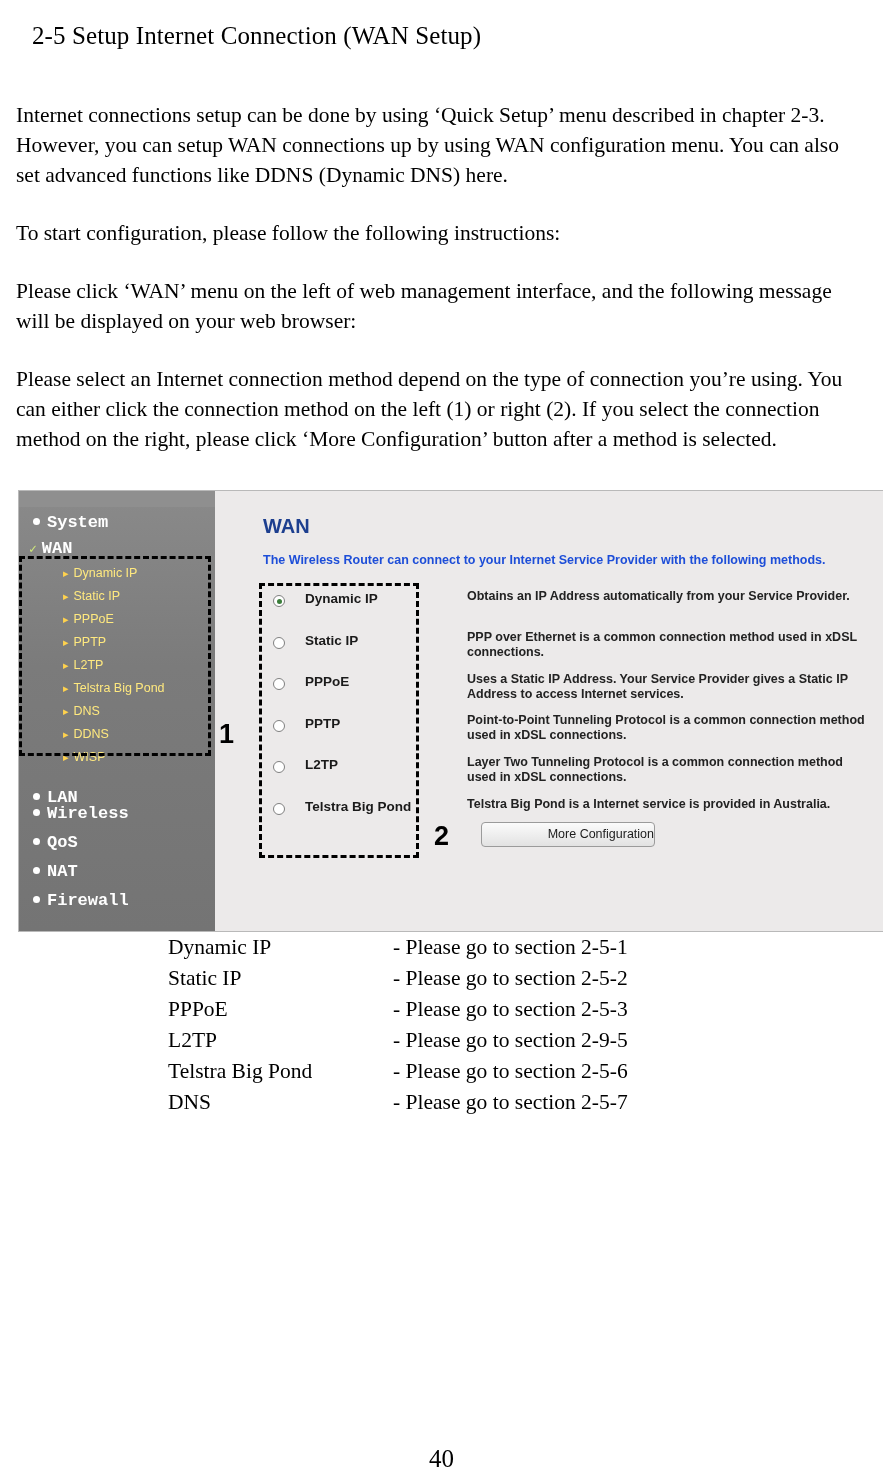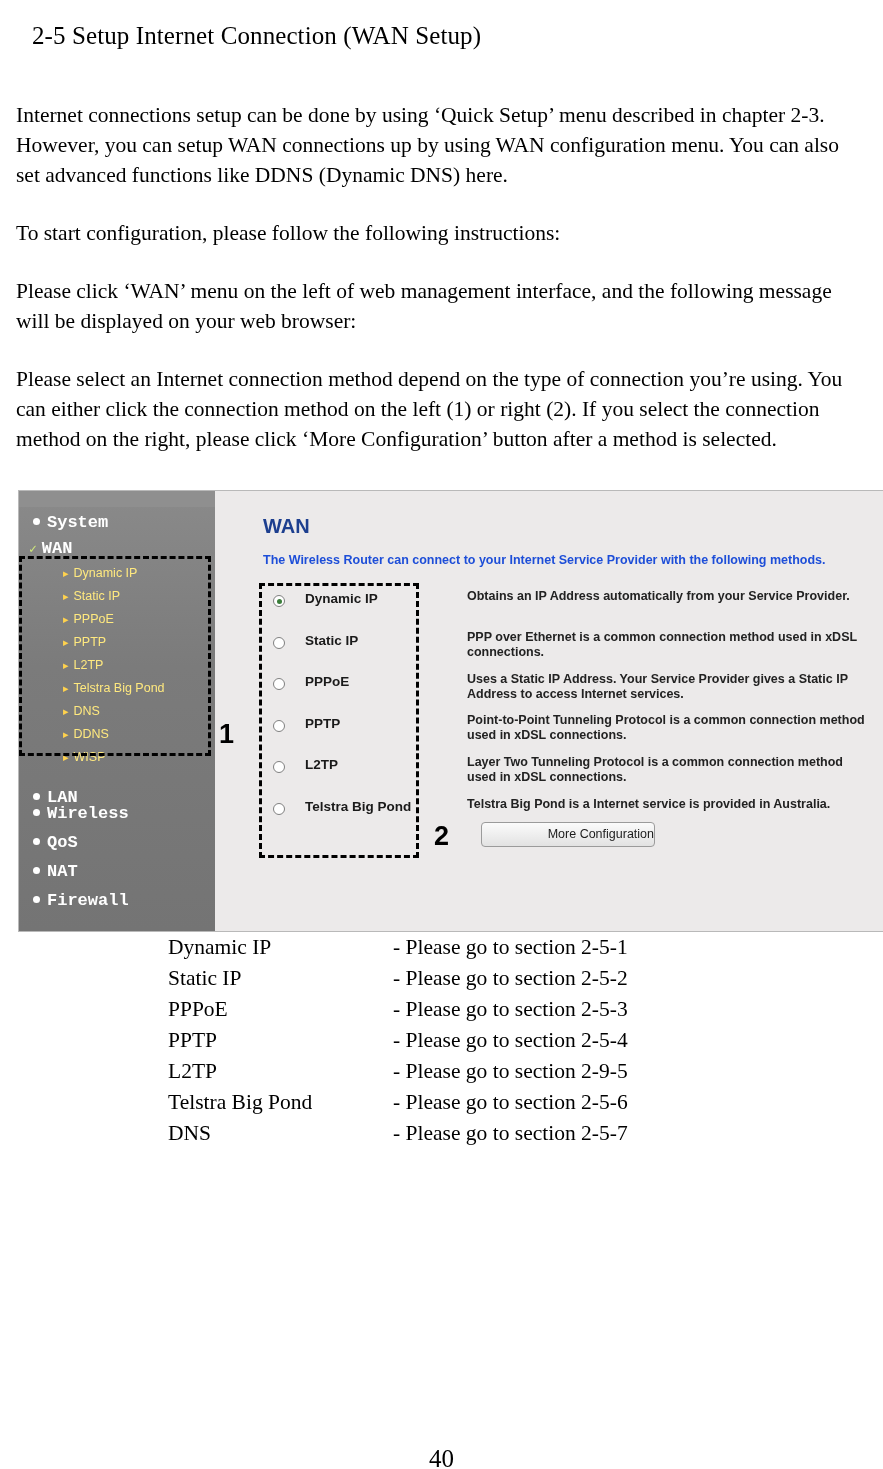--- a/index.html
+++ b/index.html
@@ -344,20 +344,19 @@
     <div class="dash-box" style="left:0px; top:65px; width:192px; height:200px;"></div>
     <div class="dash-box" style="left:240px; top:92px; width:160px; height:275px;"></div>
     <div class="dash-num" style="left:200px; top:228px;">1</div>
     <div class="dash-num" style="left:415px; top:330px;">2</div>
   </div>
 
   <div class="list-wrap">
     <div class="list-row"><span class="lbl">Dynamic IP</span><span>- Please go to section 2-5-1</span></div>
     <div class="list-row"><span class="lbl">Static IP</span><span>- Please go to section 2-5-2</span></div>
     <div class="list-row"><span class="lbl">PPPoE</span><span>- Please go to section 2-5-3</span></div>
-    <div class="list-row"><span class="lbl">PPTP</span><span>- Please go to section 2-5-4</span></div>
     <div class="list-row"><span class="lbl">L2TP</span><span>- Please go to section 2-9-5</span></div>
     <div class="list-row"><span class="lbl">Telstra Big Pond</span><span>- Please go to section 2-5-6</span></div>
     <div class="list-row"><span class="lbl">DNS</span><span>- Please go to section 2-5-7</span></div>
   </div>
 
   <div class="page-number">40</div>
 </div>
 
 </body></html>

